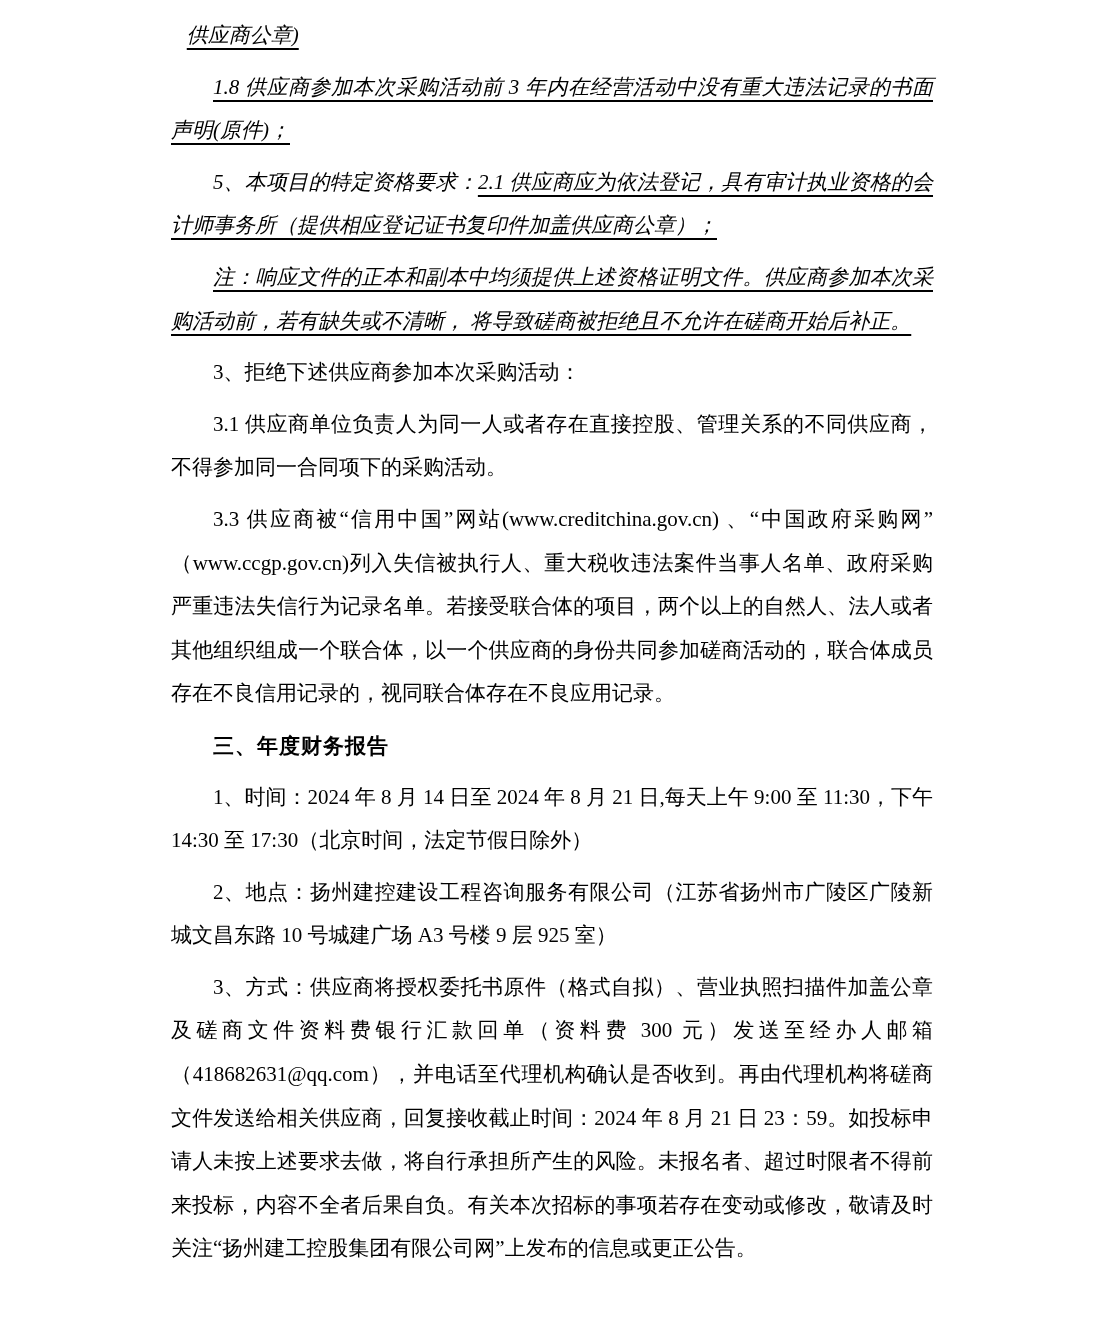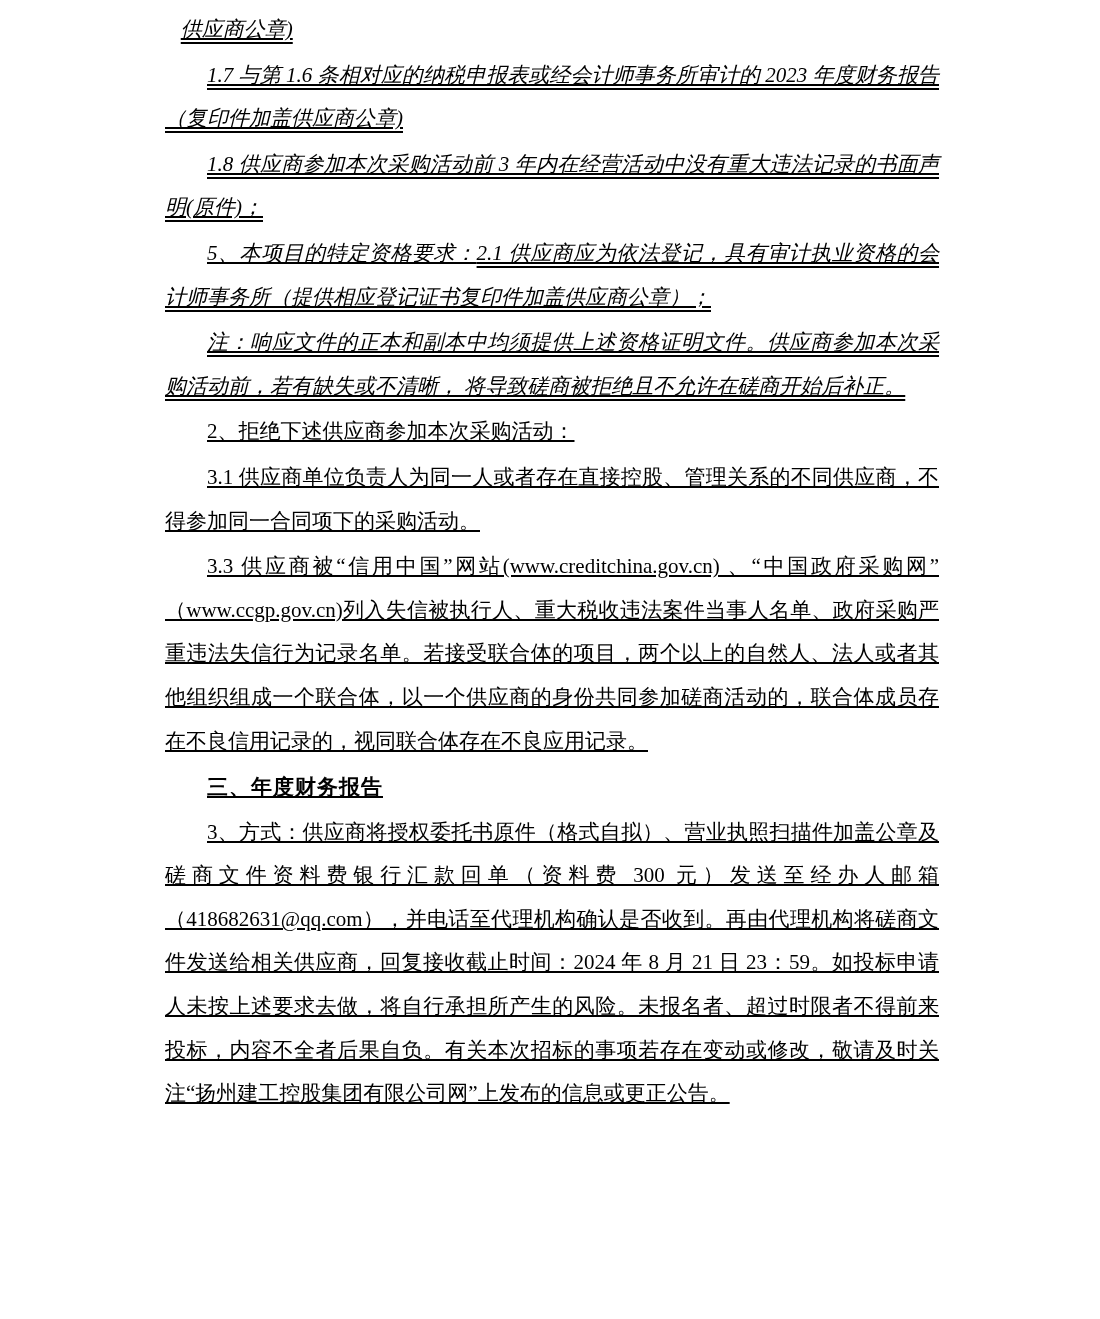--- a/index.html
+++ b/index.html
@@ -15,27 +15,26 @@
     font-family: "Liberation Serif", "DejaVu Serif", serif;
     color: #000000;
   }
   .doc {
     position: absolute;
     left: 163px;
     top: 6px;
     width: 778px;
   }
   .doc p {
-    margin: 2px;
+    margin: 8px;
     padding: 0;
     font-size: 21px;
     line-height: 43.6px;
     text-align: justify;
     word-break: break-word;
-    text-decoration: underline;
   }
   
   .indent-first { text-indent: 2em; }
   .indent-small { text-indent: 0.75em; }
   
   .r-italic-underline {
     font-style: italic;
     text-decoration: underline;
     text-decoration-thickness: 1.5px;
     text-underline-offset: 6px;
@@ -47,22 +46,23 @@
     font-weight: bold;
     font-family: "Liberation Sans", "DejaVu Sans", sans-serif;
     letter-spacing: 1px;
   }
 </style>
 </head>
 <body>
 
 <div class="doc" id="doc-body">
     <p class="indent-small"><span class="r-italic-underline">供应商公章)</span></p>
-    <p class="indent-first"><span class="r-italic-underline">1.7 与第 1.6 条相对应的纳税申报表或经会计师事务所审计的 2023 年度财务报告（复印件加盖供应商公章)</span></p>
     <p class="indent-first"><span class="r-italic-underline">1.8 供应商参加本次采购活动前 3 年内在经营活动中没有重大违法记录的书面声明(原件)；</span></p>
     <p class="indent-first"><span class="r-italic">5、本项目的特定资格要求：</span><span class="r-italic-underline">2.1 供应商应为依法登记，具有审计执业资格的会计师事务所（提供相应登记证书复印件加盖供应商公章）；</span></p>
     <p class="indent-first"><span class="r-italic-underline">注：响应文件的正本和副本中均须提供上述资格证明文件。供应商参加本次采购活动前，若有缺失或不清晰， 将导致磋商被拒绝且不允许在磋商开始后补正。</span></p>
-    <p class="indent-first"><span class="r-normal">2、拒绝下述供应商参加本次采购活动：</span></p>
+    <p class="indent-first"><span class="r-normal">3、拒绝下述供应商参加本次采购活动：</span></p>
     <p class="indent-first"><span class="r-normal">3.1 供应商单位负责人为同一人或者存在直接控股、管理关系的不同供应商，不得参加同一合同项下的采购活动。</span></p>
     <p class="indent-first"><span class="r-normal">3.3 供应商被“信用中国”网站(www.creditchina.gov.cn) 、“中国政府采购网” （www.ccgp.gov.cn)列入失信被执行人、重大税收违法案件当事人名单、政府采购严重违法失信行为记录名单。若接受联合体的项目，两个以上的自然人、法人或者其他组织组成一个联合体，以一个供应商的身份共同参加磋商活动的，联合体成员存在不良信用记录的，视同联合体存在不良应用记录。</span></p>
     <p class="indent-first p-heading"><span class="r-normal">三、年度财务报告</span></p>
+    <p class="indent-first"><span class="r-normal">1、时间：2024 年 8 月 14 日至 2024 年 8 月 21 日,每天上午 9:00 至 11:30，下午 14:30 至 17:30（北京时间，法定节假日除外）</span></p>
+    <p class="indent-first"><span class="r-normal">2、地点：扬州建控建设工程咨询服务有限公司（江苏省扬州市广陵区广陵新城文昌东路 10 号城建广场 A3 号楼 9 层 925 室）</span></p>
     <p class="indent-first"><span class="r-normal">3、方式：供应商将授权委托书原件（格式自拟）、营业执照扫描件加盖公章及磋商文件资料费银行汇款回单（资料费 300 元）发送至经办人邮箱（418682631@qq.com），并电话至代理机构确认是否收到。再由代理机构将磋商文件发送给相关供应商，回复接收截止时间：2024 年 8 月 21 日 23：59。如投标申请人未按上述要求去做，将自行承担所产生的风险。未报名者、超过时限者不得前来投标，内容不全者后果自负。有关本次招标的事项若存在变动或修改，敬请及时关注“扬州建工控股集团有限公司网”上发布的信息或更正公告。</span></p>
   </div>
 
 </body></html>

